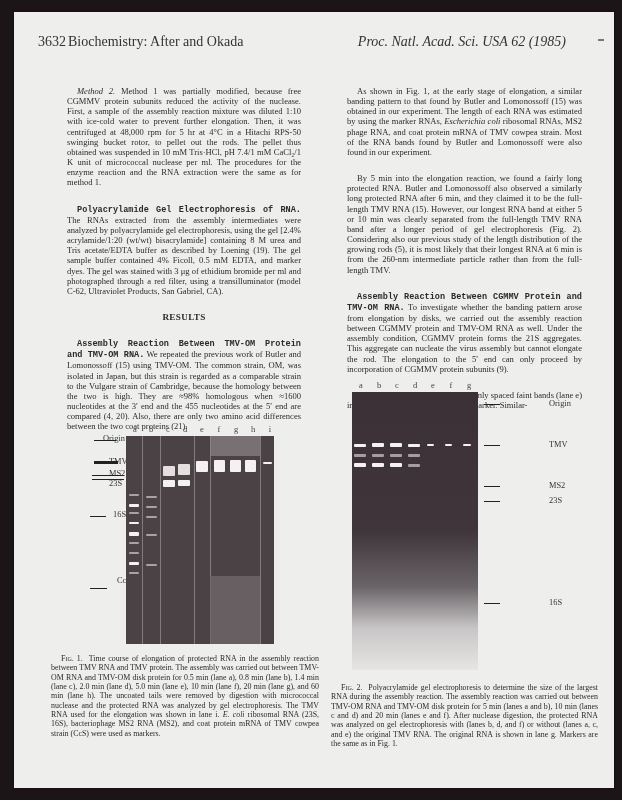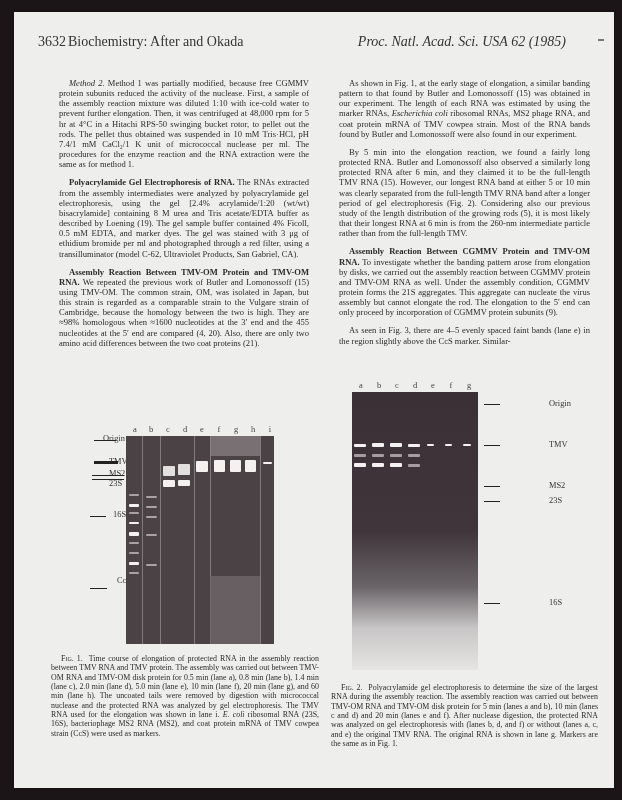--- a/index.html
+++ b/index.html
@@ -19,24 +19,24 @@
     position: absolute; top: 34px; left: 38px; right: 28px; height: 14px;
     font-size: 14px; color: #333;
   }
   .header .pg { position: absolute; left: 0; }
   .header .run { position: absolute; left: 30px; }
   .header .journal { position: absolute; right: 28px; font-style: italic; }
   .col {
     position: absolute; font-size: 8.55px; line-height: 10.15px;
     text-align: justify; color: #2b2b2b;
   }
-  .col p { margin: 8px; text-indent: 10px; }
+  .col p { margin: 16px; text-indent: 10px; }
   .col-left { left: 51px; top: 70px; width: 266px; }
   .col-right { left: 331px; top: 70px; width: 267px; }
-  .runin { font-weight: bold; }
+  .runin { font-weight: bold; font-family: Liberation Mono, monospace; }
   .it { font-style: italic; }
   .section-title {
     text-align: center; font-weight: bold; font-size: 9.2px; letter-spacing: 0.3px;
     margin: 12px 0 7px 0; text-indent: 0 !important;
   }
 
   
   .fig1 { position: absolute; left: 50px; top: 424px; width: 250px; height: 222px; }
   .gel1 {
     position: absolute; left: 76px; top: 12px; width: 148px; height: 208px;
@@ -72,20 +72,21 @@
 <div class="header" style="position:absolute;">
   <span class="pg">3632</span>
   <span class="run">Biochemistry: After and Okada</span>
   <span class="journal">Proc. Natl. Acad. Sci. USA 62 (1985)</span>
 </div>
 <div class="speck"></div>
 
 <div class="col col-left">
   <p><span class="it">Method 2.</span><span> Method 1 was partially modified, because free CGMMV protein subunits reduced the activity of the nuclease. First, a sample of the assembly reaction mixture was diluted 1:10 with ice-cold water to prevent further elongation. Then, it was centrifuged at 48,000 rpm for 5 hr at 4°C in a Hitachi RPS-50 swinging bucket rotor, to pellet out the rods. The pellet thus obtained was suspended in 10 mM Tris·HCl, pH 7.4/1 mM CaCl₂/1 K unit of micrococcal nuclease per ml. The procedures for the enzyme reaction and the RNA extraction were the same as for method 1.</span></p>
   <p><span class="runin">Polyacrylamide Gel Electrophoresis of RNA.</span><span> The RNAs extracted from the assembly intermediates were analyzed by polyacrylamide gel electrophoresis, using the gel [2.4% acrylamide/1:20 (wt/wt) bisacrylamide] containing 8 M urea and Tris acetate/EDTA buffer as described by Loening (19). The gel sample buffer contained 4% Ficoll, 0.5 mM EDTA, and marker dyes. The gel was stained with 3 μg of ethidium bromide per ml and photographed through a red filter, using a transilluminator (model C-62, Ultraviolet Products, San Gabriel, CA).</span></p>
+  <p class="section-title">RESULTS</p>
   <p><span class="runin">Assembly Reaction Between TMV-OM Protein and TMV-OM RNA.</span><span> We repeated the previous work of Butler and Lomonossoff (15) using TMV-OM. The common strain, OM, was isolated in Japan, but this strain is regarded as a comparable strain to the Vulgare strain of Cambridge, because the homology between the two is high. They are ≈98% homologous when ≈1600 nucleotides at the 3′ end and the 455 nucleotides at the 5′ end are compared (4, 20). Also, there are only two amino acid differences between the two coat proteins (21).</span></p>
 </div>
 
 <div class="col col-right">
   <p><span>As shown in Fig. 1, at the early stage of elongation, a similar banding pattern to that found by Butler and Lomonossoff (15) was obtained in our experiment. The length of each RNA was estimated by using the marker RNAs, </span><span class="it">Escherichia coli</span><span> ribosomal RNAs, MS2 phage RNA, and coat protein mRNA of TMV cowpea strain. Most of the RNA bands found by Butler and Lomonossoff were also found in our experiment.</span></p>
   <p>By 5 min into the elongation reaction, we found a fairly long protected RNA. Butler and Lomonossoff also observed a similarly long protected RNA after 6 min, and they claimed it to be the full-length TMV RNA (15). However, our longest RNA band at either 5 or 10 min was clearly separated from the full-length TMV RNA band after a longer period of gel electrophoresis (Fig. 2). Considering also our previous study of the length distribution of the growing rods (5), it is most likely that their longest RNA at 6 min is from the 260-nm intermediate particle rather than from the full-length TMV.</p>
   <p><span class="runin">Assembly Reaction Between CGMMV Protein and TMV-OM RNA.</span><span> To investigate whether the banding pattern arose from elongation by disks, we carried out the assembly reaction between CGMMV protein and TMV-OM RNA as well. Under the assembly condition, CGMMV protein forms the 21S aggregates. This aggregate can nucleate the virus assembly but cannot elongate the rod. The elongation to the 5′ end can only proceed by incorporation of CGMMV protein subunits (9).</span></p>
   <p>As seen in Fig. 3, there are 4–5 evenly spaced faint bands (lane e) in the region slightly above the CcS marker. Similar-</p>
 </div>
 

